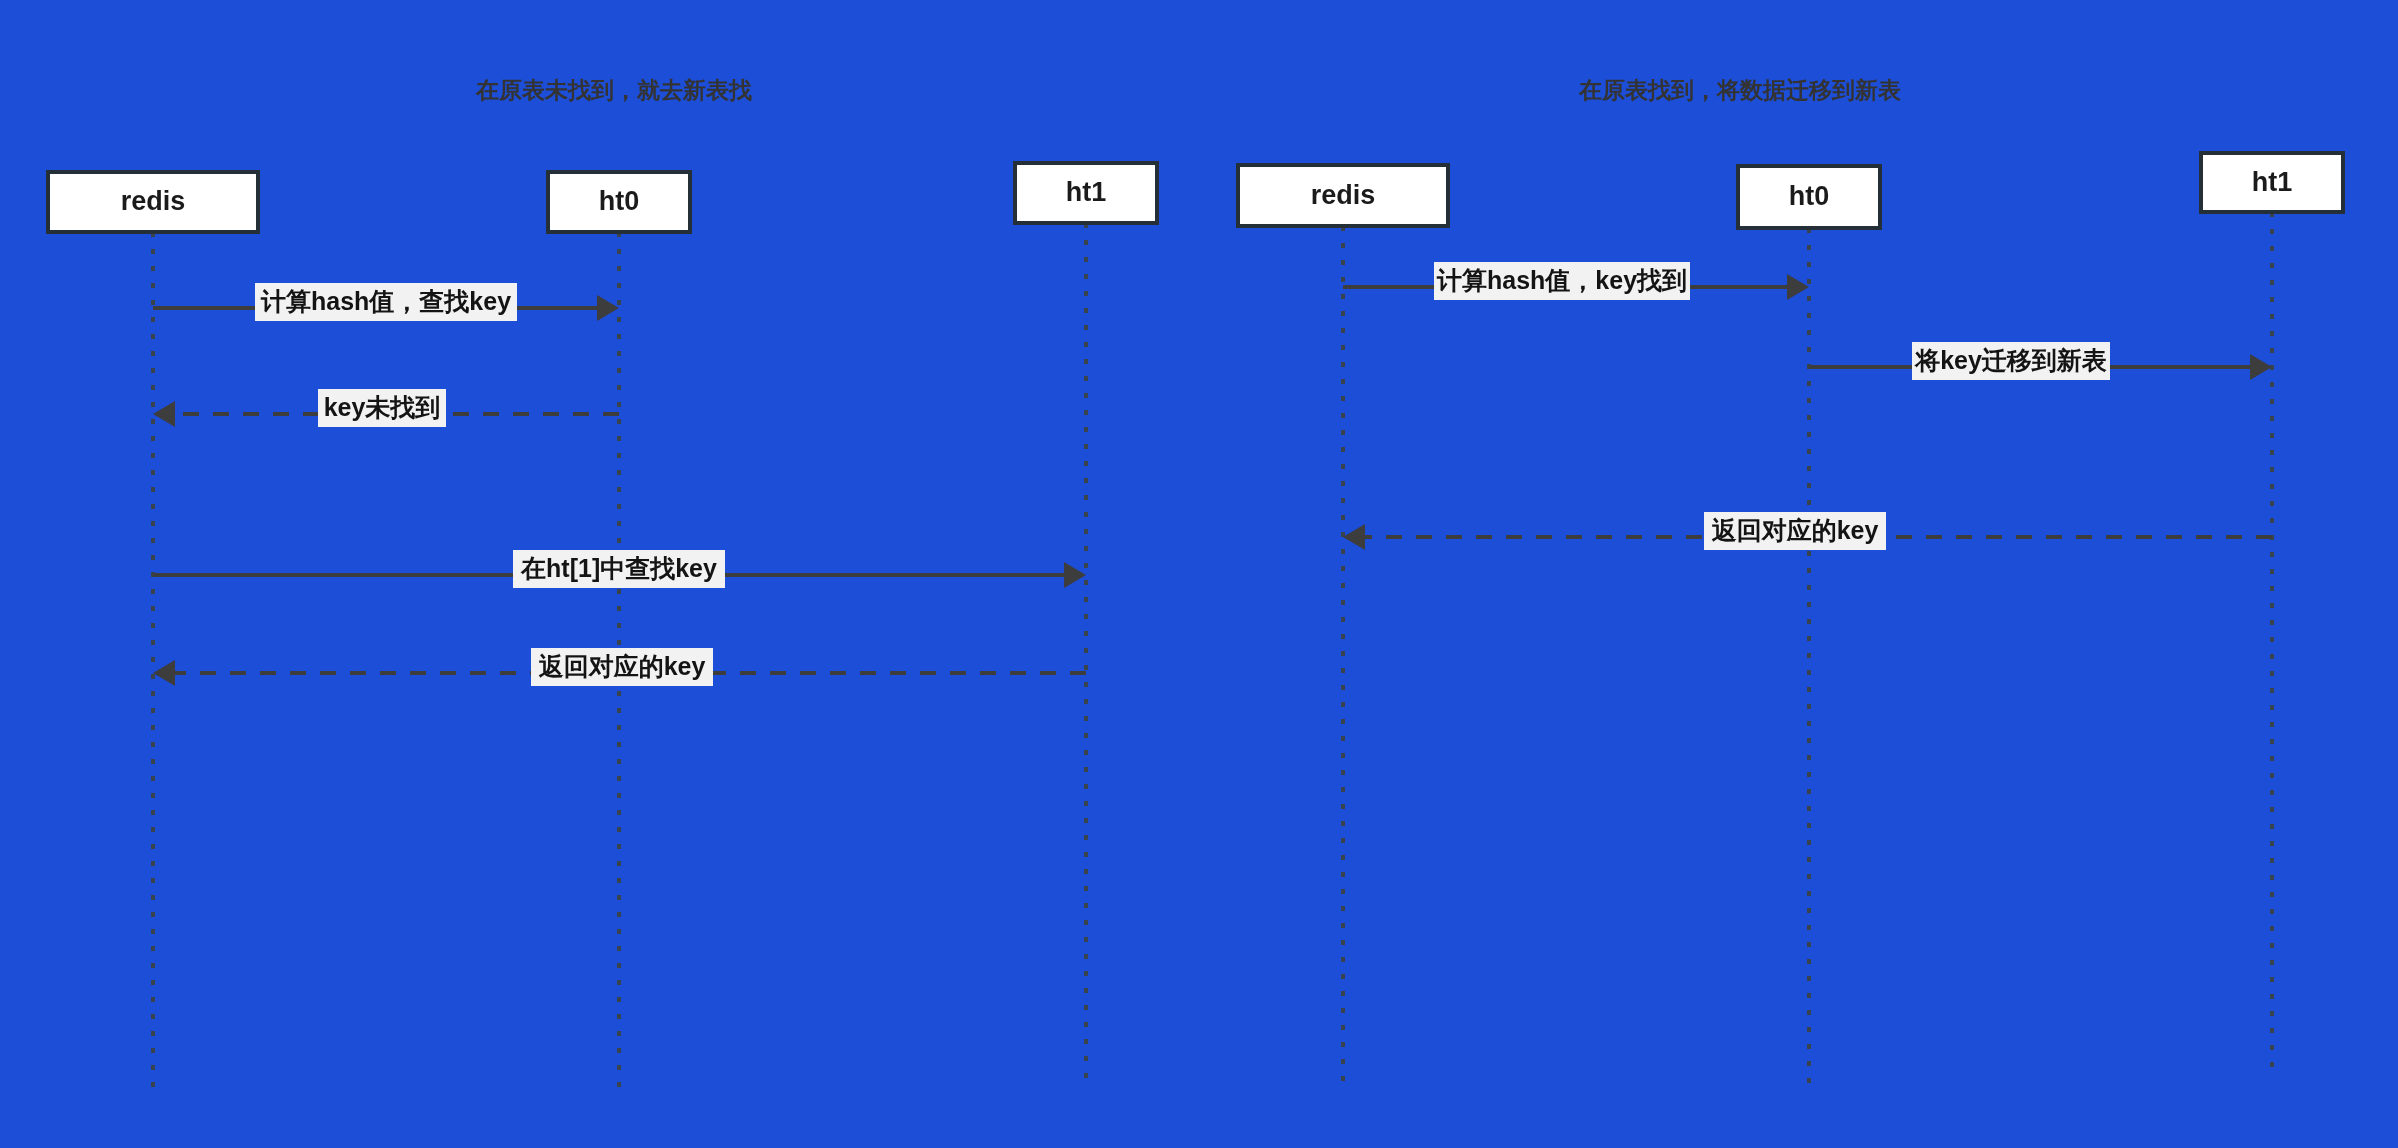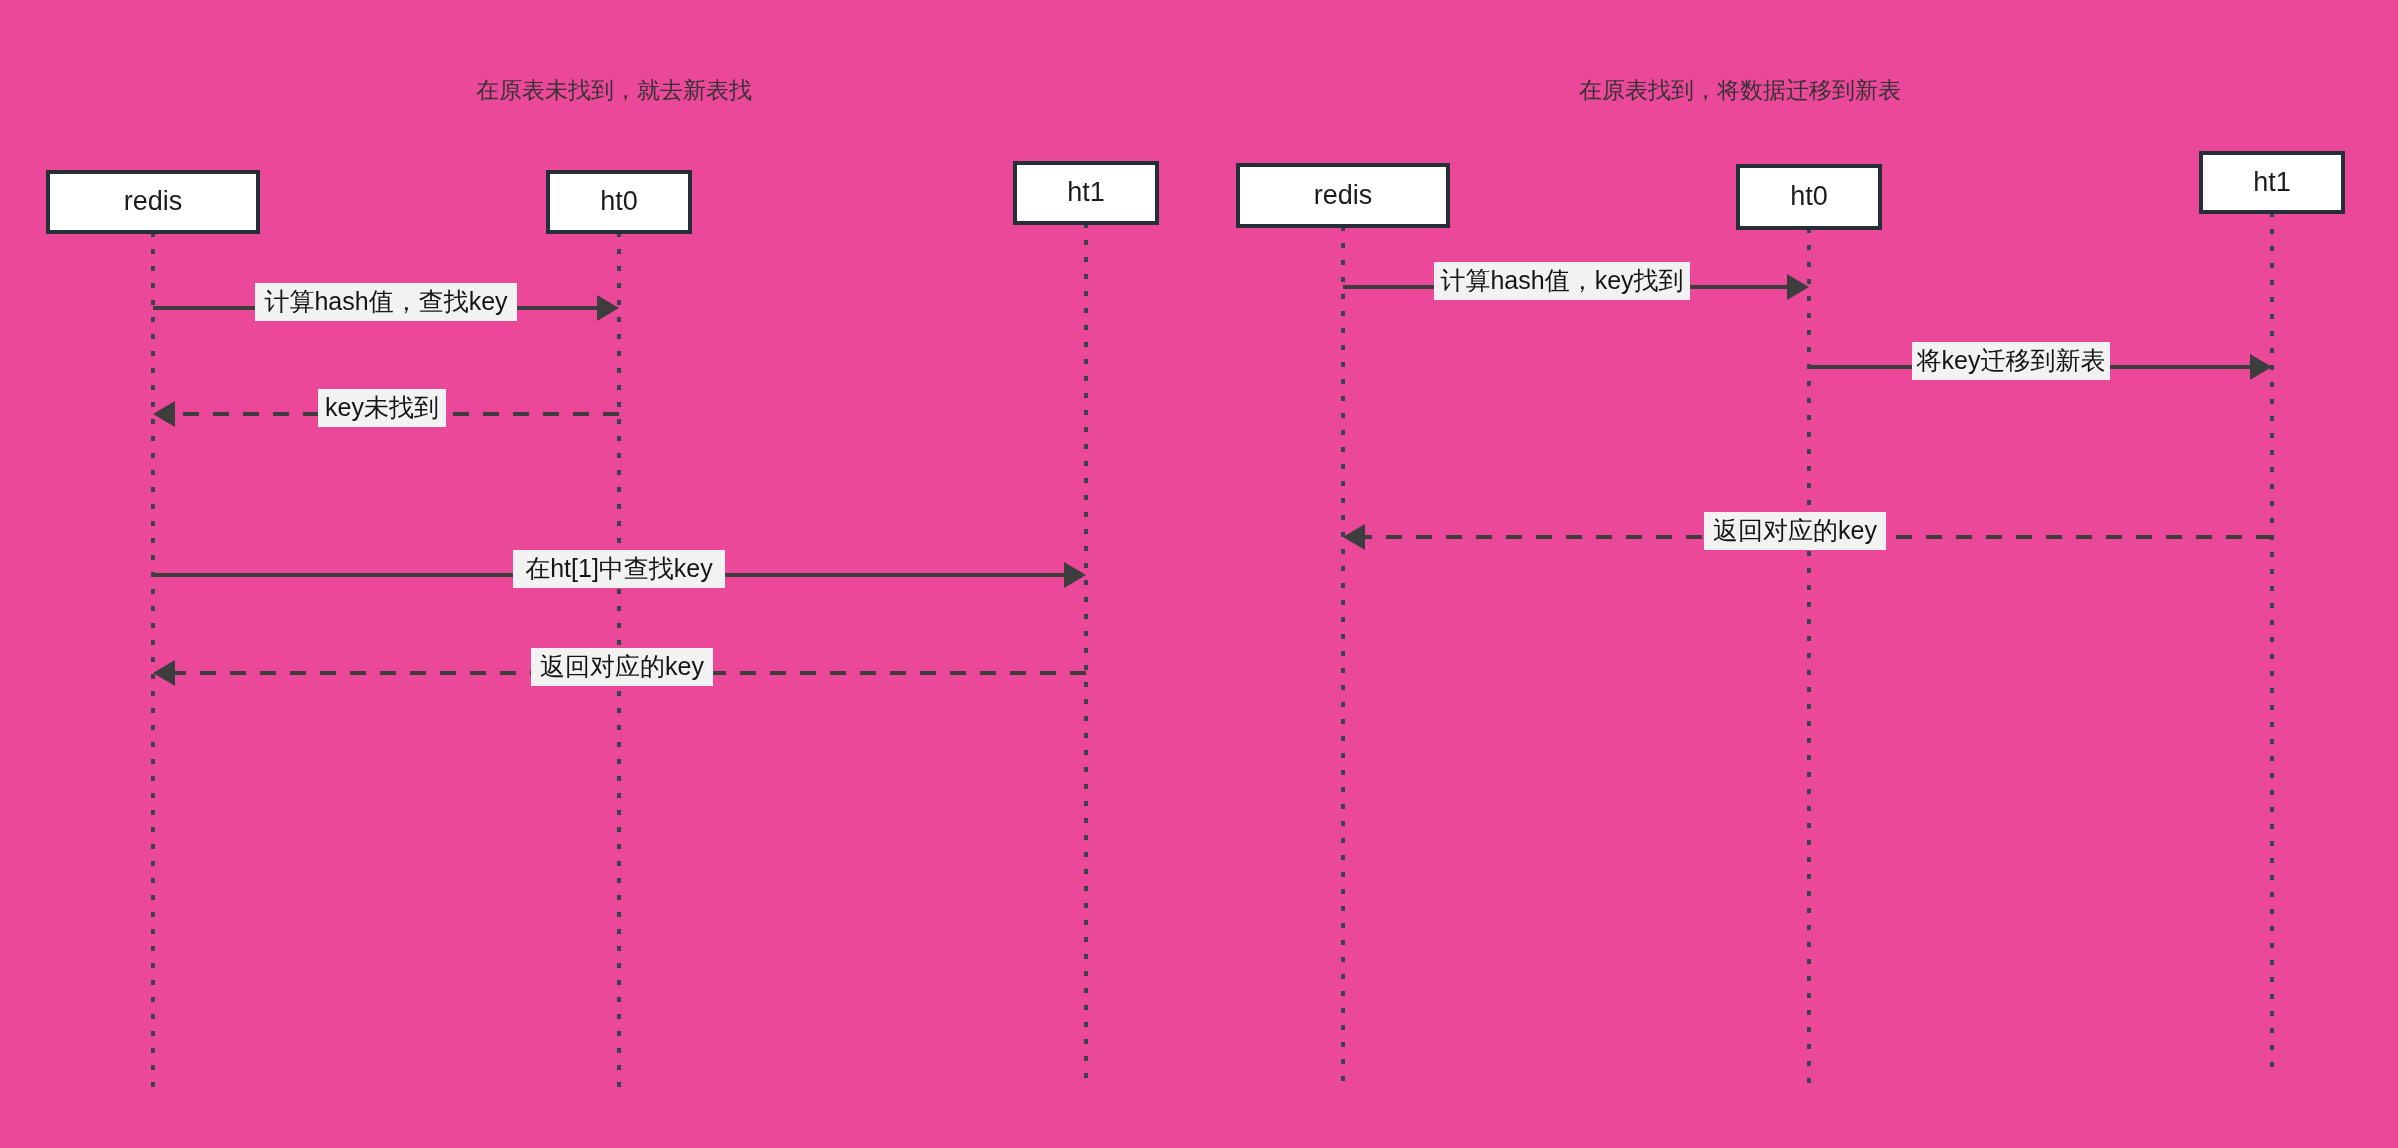--- a/index.html
+++ b/index.html
@@ -10,21 +10,22 @@
   body {
     width: 2398px;
     height: 1148px;
     position: relative;
     overflow: hidden;
     font-family: "Liberation Sans", "DejaVu Sans", sans-serif;
   }
   .canvas {
     position: absolute;
     inset: 0;
-    background: #ec4899;
+    background: #1d4ed8;
+    font-weight: bold;
   }
   svg.diagram {
     position: absolute;
     top: 0;
     left: 0;
     width: 2398px;
     height: 1148px;
     display: block;
   }
   .title-text {

